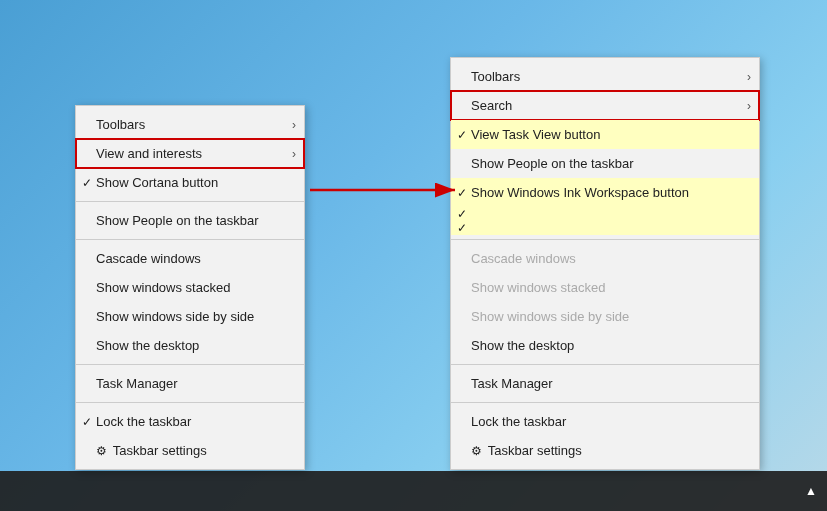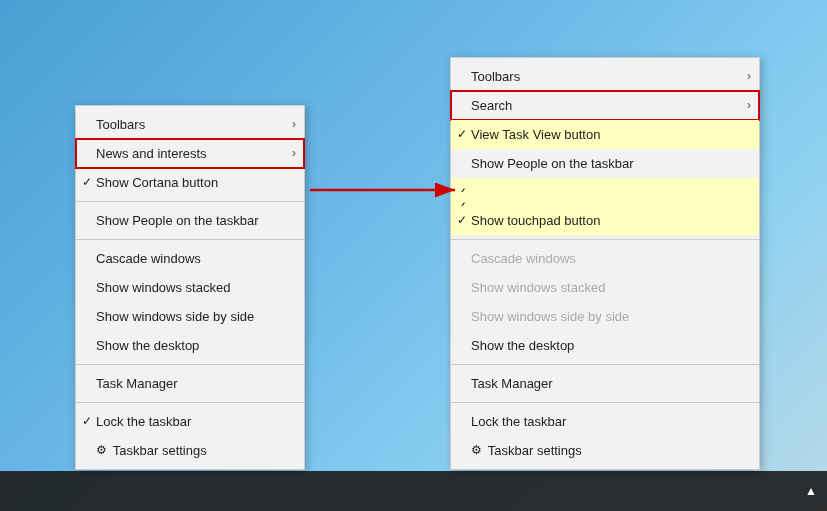--- a/index.html
+++ b/index.html
@@ -43,20 +43,21 @@
       min-width: 220px;
       padding: 4px 0;
     }
 
     .menu-item {
       padding: 7px 30px 7px 20px;
       cursor: pointer;
       white-space: nowrap;
       color: #222;
       display: flex;
+      align-items: center;
       gap: 6px;
       position: relative;
     }
 
     .menu-item.highlighted {
       background: #ffffc0;
     }
 
     .menu-item.disabled {
       color: #aaa;
@@ -122,21 +123,21 @@
 <div class="taskbar">
   <span class="taskbar-chevron">▲</span>
 </div>
 
 <div class="context-menu menu-left" id="menu-left">
     <div class="menu-item">
       <span>Toolbars</span>
       <span class="arrow">›</span>
     </div>
     <div class="menu-item red-border">
-      <span>News and interests</span>
+      <span>View and interests</span>
       <span class="arrow">›</span>
     </div>
     <div class="menu-item">
       <span class="checkmark">✓</span>
       <span>Show Cortana button</span>
     </div>
     <hr class="menu-divider">
     <div class="menu-item">
       <span>Show People on the taskbar</span>
     </div>
@@ -179,27 +180,27 @@
     </div>
     <div class="menu-item highlighted">
       <span class="checkmark">✓</span>
       <span>View Task View button</span>
     </div>
     <div class="menu-item">
       <span>Show People on the taskbar</span>
     </div>
     <div class="menu-item highlighted">
       <span class="checkmark">✓</span>
-    </div>
-    <div class="menu-item highlighted">
-      <span class="checkmark">✓</span>
-    </div>
-    <div class="menu-item highlighted">
-      <span class="checkmark">✓</span>
-      <span>Show touchpad button</span>
+      <span>Show Windows Ink Workspace button</span>
+    </div>
+    <div class="menu-item highlighted">
+      <span class="checkmark">✓</span>
+    </div>
+    <div class="menu-item highlighted">
+      <span class="checkmark">✓</span>
     </div>
     <hr class="menu-divider">
     <div class="menu-item disabled">
       <span>Cascade windows</span>
     </div>
     <div class="menu-item disabled">
       <span>Show windows stacked</span>
     </div>
     <div class="menu-item disabled">
       <span>Show windows side by side</span>

